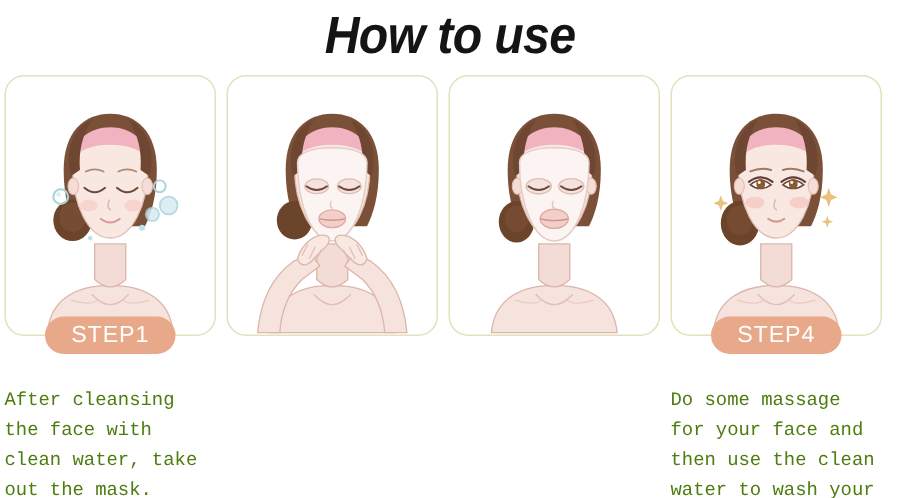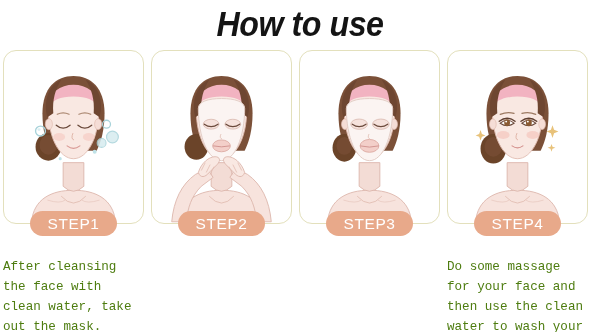--- a/index.html
+++ b/index.html
@@ -190,23 +190,20 @@
           <path d="M20 172 C22 150 30 134 44 124 L56 118 L62 127 L50 136 C40 146 36 158 35 172 Z" fill="#f7e3dd" stroke="#dcb6ab" stroke-width="0.9"></path>
           <path d="M47 122 C50 112 58 106 64 106 C69 106 70 110 66 114 L58 122 C54 127 49 128 47 122 Z" fill="#f9e8e2" stroke="#dcb6ab" stroke-width="0.9"></path>
           <path d="M54 112 L50 120 M59 114 L55 122 M63 116 L59 124" stroke="#e0bcb1" stroke-width="0.8" fill="none"></path>
 
           <path d="M121 172 C119 150 111 134 97 124 L85 118 L79 127 L91 136 C101 146 105 158 106 172 Z" fill="#f7e3dd" stroke="#dcb6ab" stroke-width="0.9"></path>
           <path d="M94 122 C91 112 83 106 77 106 C72 106 71 110 75 114 L83 122 C87 127 92 128 94 122 Z" fill="#f9e8e2" stroke="#dcb6ab" stroke-width="0.9"></path>
           <path d="M87 112 L91 120 M82 114 L86 122 M78 116 L82 124" stroke="#e0bcb1" stroke-width="0.8" fill="none"></path>
         </svg>
       </div>
     </div>
-    <div class="badge-wrap">
-      <span class="badge">STEP2</span>
-    </div>
   </div>
 
   <div class="step">
     <div class="card">
       <div class="art">
         <svg viewBox="0 0 141 172" xmlns="http://www.w3.org/2000/svg">
           <path d="M28 172 C30 149 48 140 70.5 140 C93 140 111 149 113 172 Z" fill="#f7e3dd" stroke="#dcb6ab" stroke-width="0.9"></path>
           <path d="M58 146 Q70.5 160 83 146" fill="none" stroke="#e2bdb2" stroke-width="0.9"></path>
           <path d="M44 150 Q57 154 62 150" fill="none" stroke="#e8c9c0" stroke-width="0.8"></path>
           <path d="M97 150 Q84 154 79 150" fill="none" stroke="#e8c9c0" stroke-width="0.8"></path>
@@ -225,23 +222,20 @@
           <ellipse cx="60" cy="73" rx="8.5" ry="5.2" fill="#f6e2dc" stroke="#dcbdb4" stroke-width="0.9"></ellipse>
           <ellipse cx="82" cy="73" rx="8.5" ry="5.2" fill="#f6e2dc" stroke="#dcbdb4" stroke-width="0.9"></ellipse>
           <path d="M53 73 Q60 78 67 73" fill="none" stroke="#6b4a3c" stroke-width="1.2" stroke-linecap="round"></path>
           <path d="M75 73 Q82 78 89 73" fill="none" stroke="#6b4a3c" stroke-width="1.2" stroke-linecap="round"></path>
           <ellipse cx="70.5" cy="95" rx="9.5" ry="6.5" fill="#f3cfc9" stroke="#dcaaa3" stroke-width="0.9"></ellipse>
           <path d="M61 95 Q70.5 97.5 80 95" fill="none" stroke="#cf8f8c" stroke-width="0.9"></path>
           <path d="M70 83 Q68 87 71 88" fill="none" stroke="#e3c2b8" stroke-width="0.9"></path>
         </svg>
       </div>
     </div>
-    <div class="badge-wrap">
-      <span class="badge">STEP3</span>
-    </div>
   </div>
 
   <div class="step">
     <div class="card">
       <div class="art">
         <svg viewBox="0 0 141 172" xmlns="http://www.w3.org/2000/svg">
           <path d="M28 172 C30 149 48 140 70.5 140 C93 140 111 149 113 172 Z" fill="#f7e3dd" stroke="#dcb6ab" stroke-width="0.9"></path>
           <path d="M58 146 Q70.5 160 83 146" fill="none" stroke="#e2bdb2" stroke-width="0.9"></path>
           <path d="M44 150 Q57 154 62 150" fill="none" stroke="#e8c9c0" stroke-width="0.8"></path>
           <path d="M97 150 Q84 154 79 150" fill="none" stroke="#e8c9c0" stroke-width="0.8"></path>

